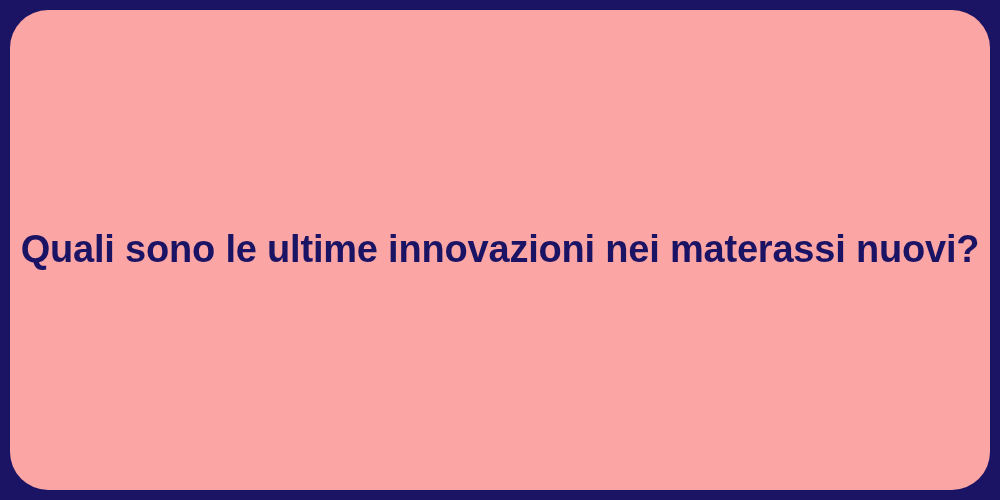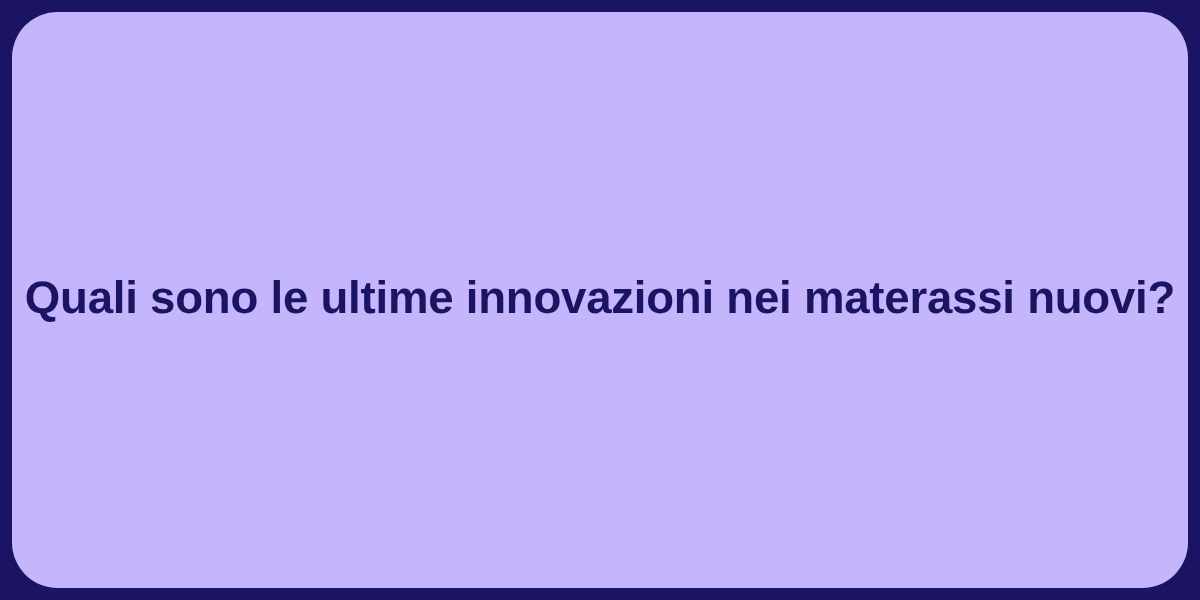--- a/index.html
+++ b/index.html
@@ -18,21 +18,21 @@
     box-sizing: border-box;
     width: 1000px;
     height: 500px;
     background: #1b1464;
     padding: 10px;
   }
   .panel {
     box-sizing: border-box;
     width: 100%;
     height: 100%;
-    background: #c4b5fd;
+    background: #fca5a5;
     border-radius: 38px;
     display: flex;
     align-items: center;
     justify-content: center;
     text-align: center;
   }
   .headline {
     margin: 0;
     padding: 0 40px;
     color: #1b1464;

